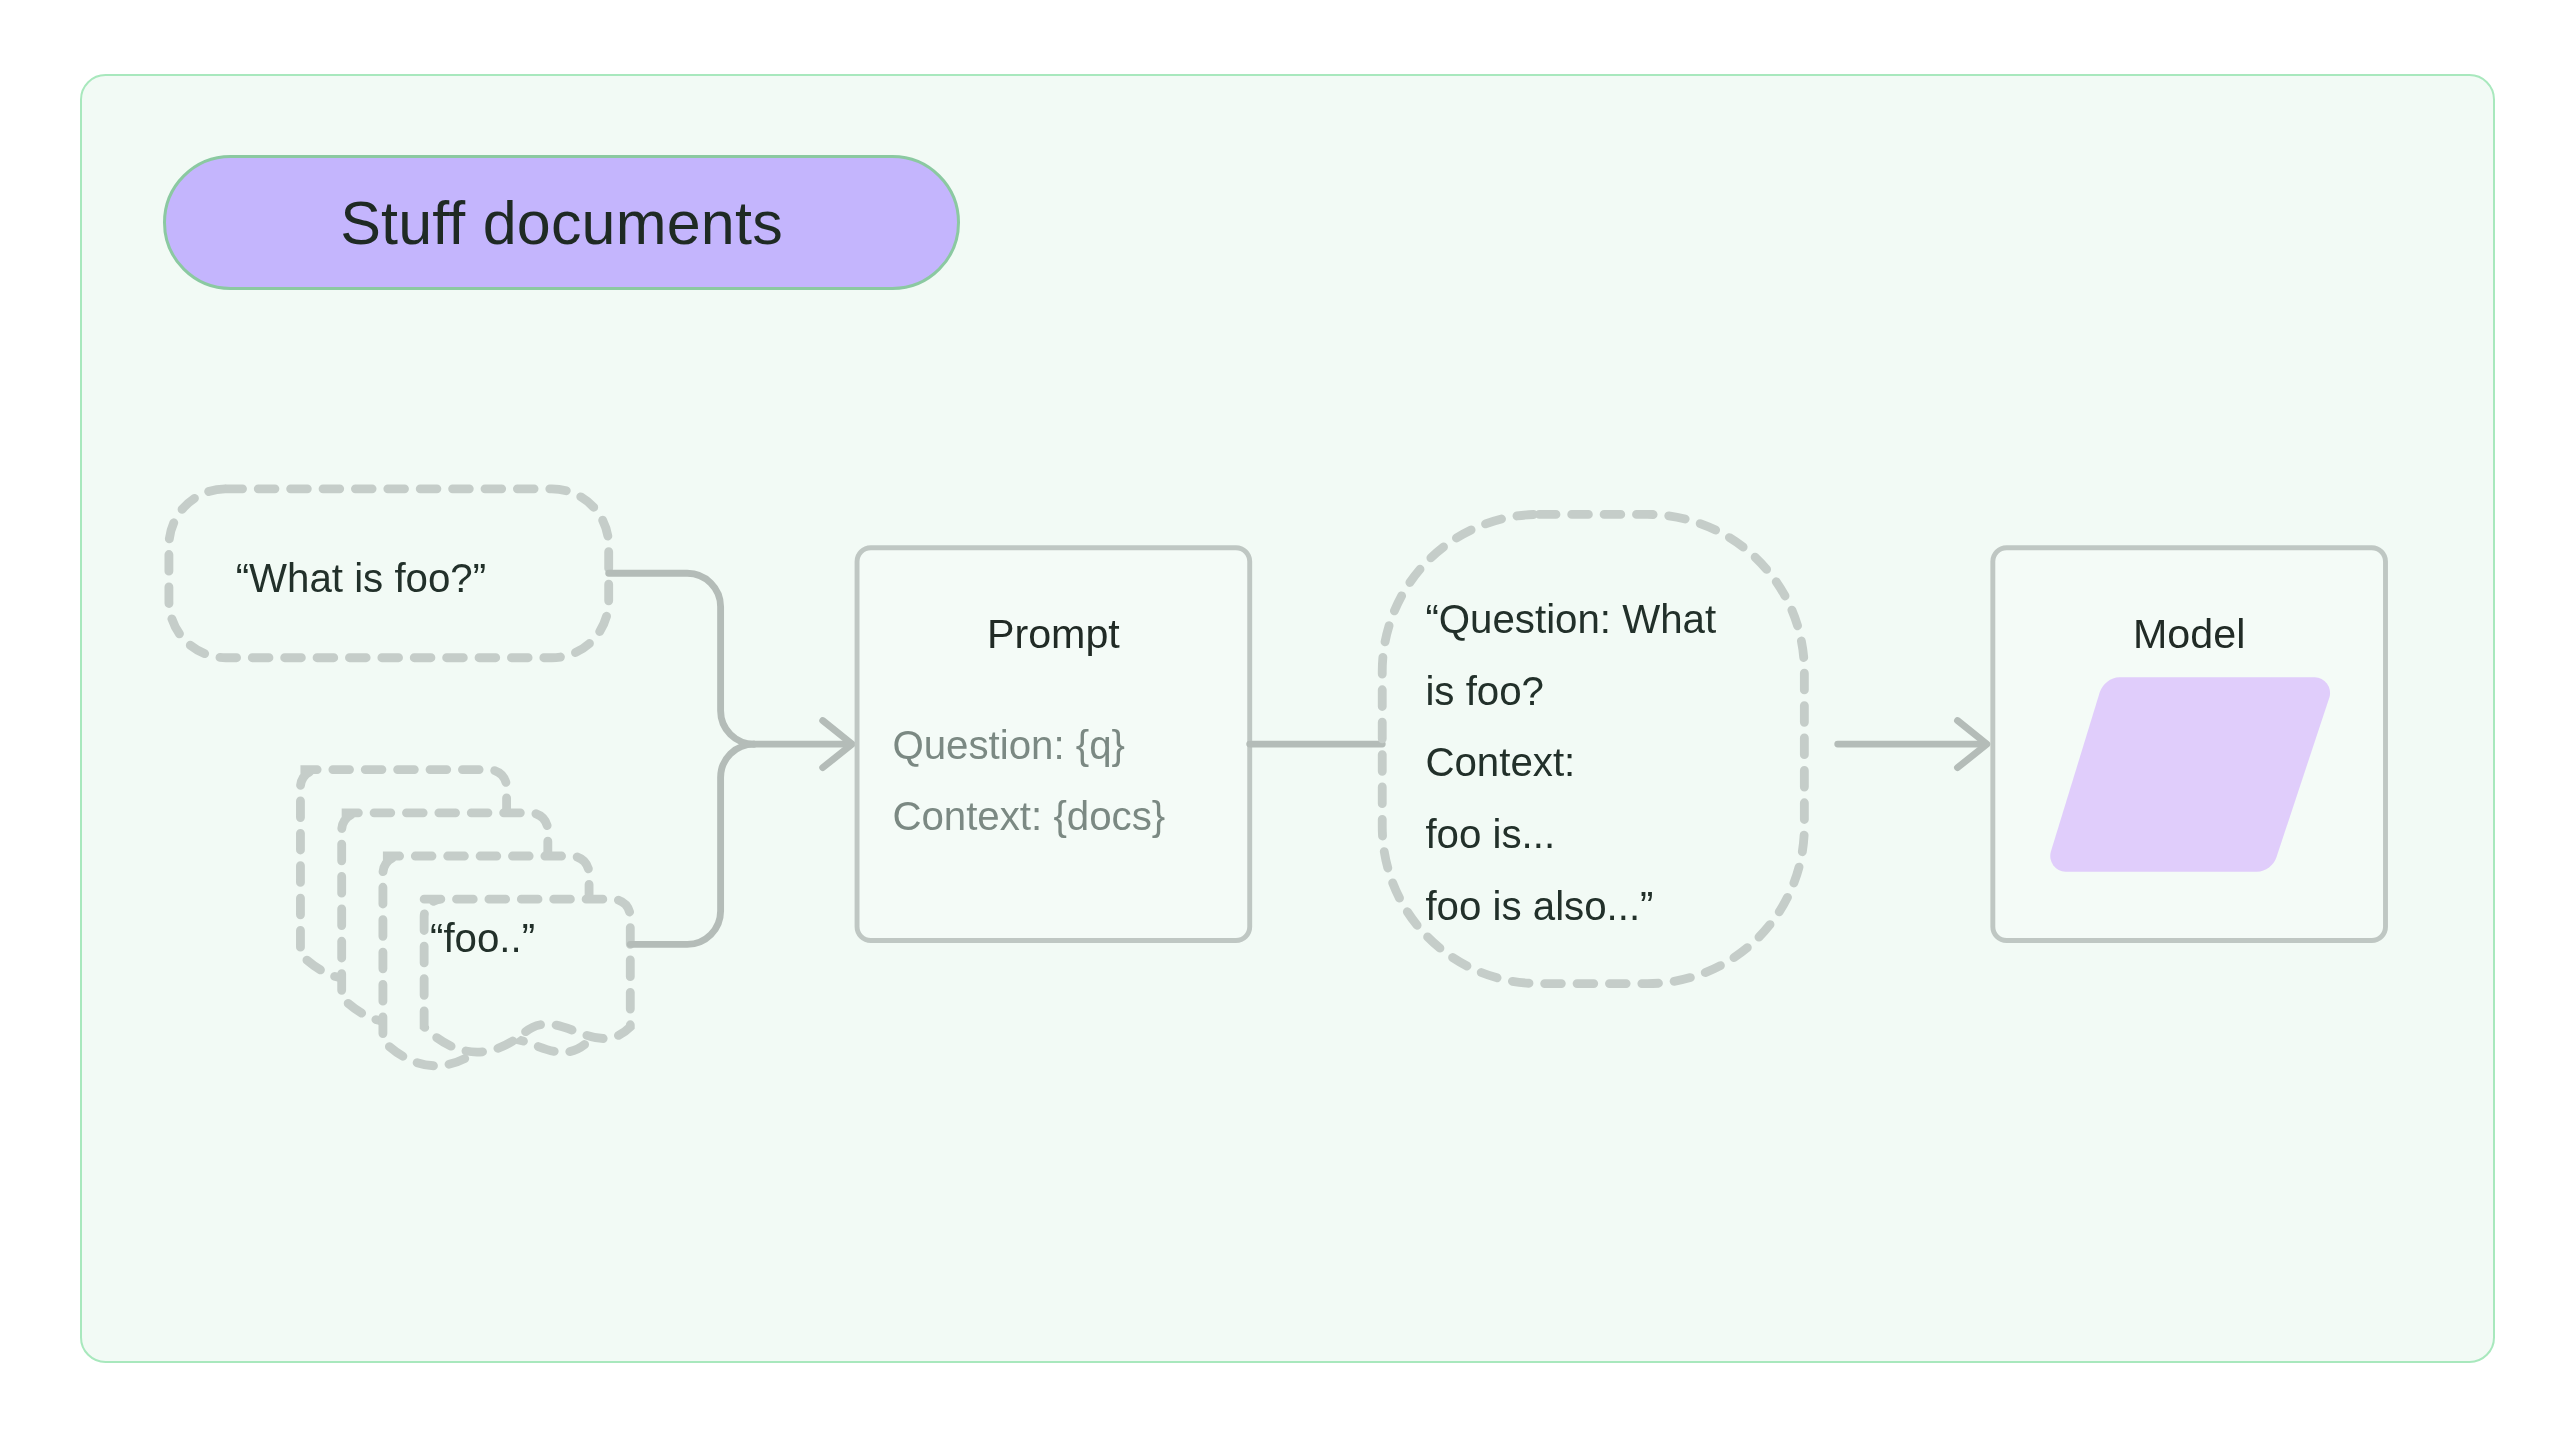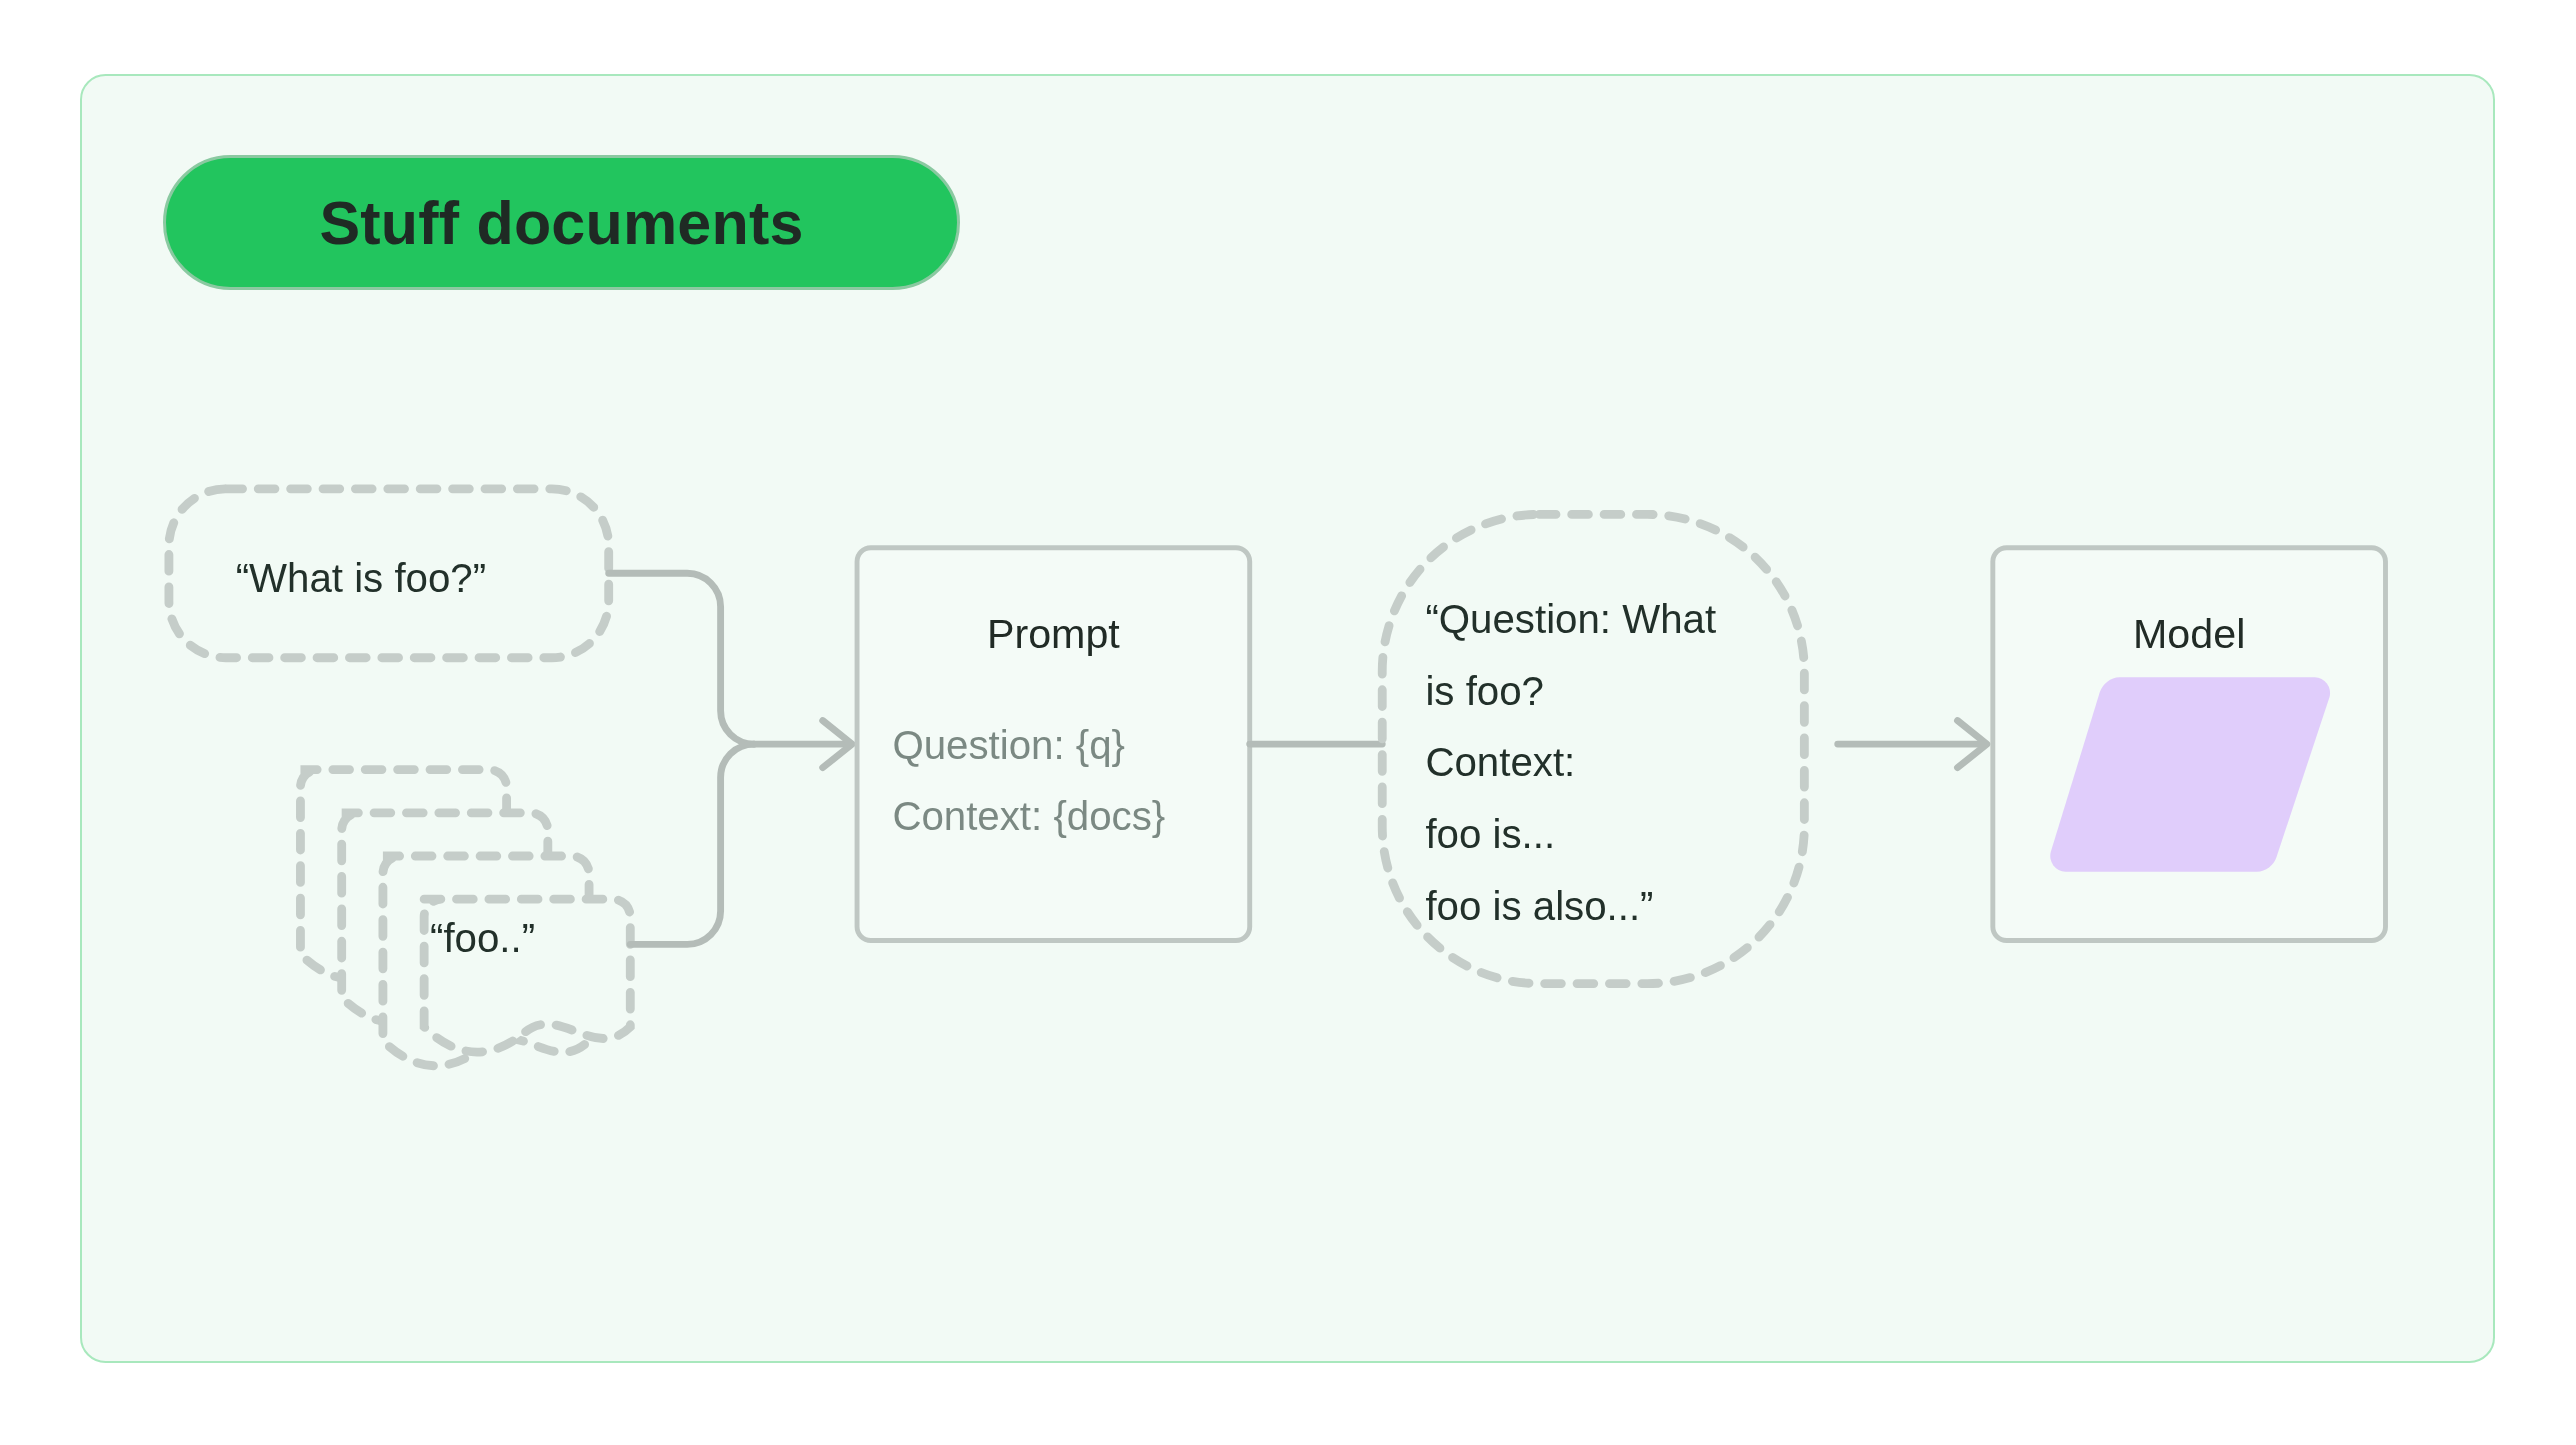--- a/index.html
+++ b/index.html
@@ -33,28 +33,27 @@
     box-sizing: border-box;
   }
 
   
   #title-pill {
     position: absolute;
     left: 163px;
     top: 155px;
     width: 797px;
     height: 135px;
-    background: #22c55e;
+    background: #c4b5fd;
     border: 3.9px solid #8bc9a1;
     border-radius: 68px;
     box-sizing: border-box;
     display: flex;
     align-items: center;
     justify-content: center;
-    font-weight: bold;
   }
   #title-pill .pill-label {
     font-size: 61px;
     color: #1f2a24;
     letter-spacing: 0.2px;
     white-space: nowrap;
   }
 
   
   #flow {

